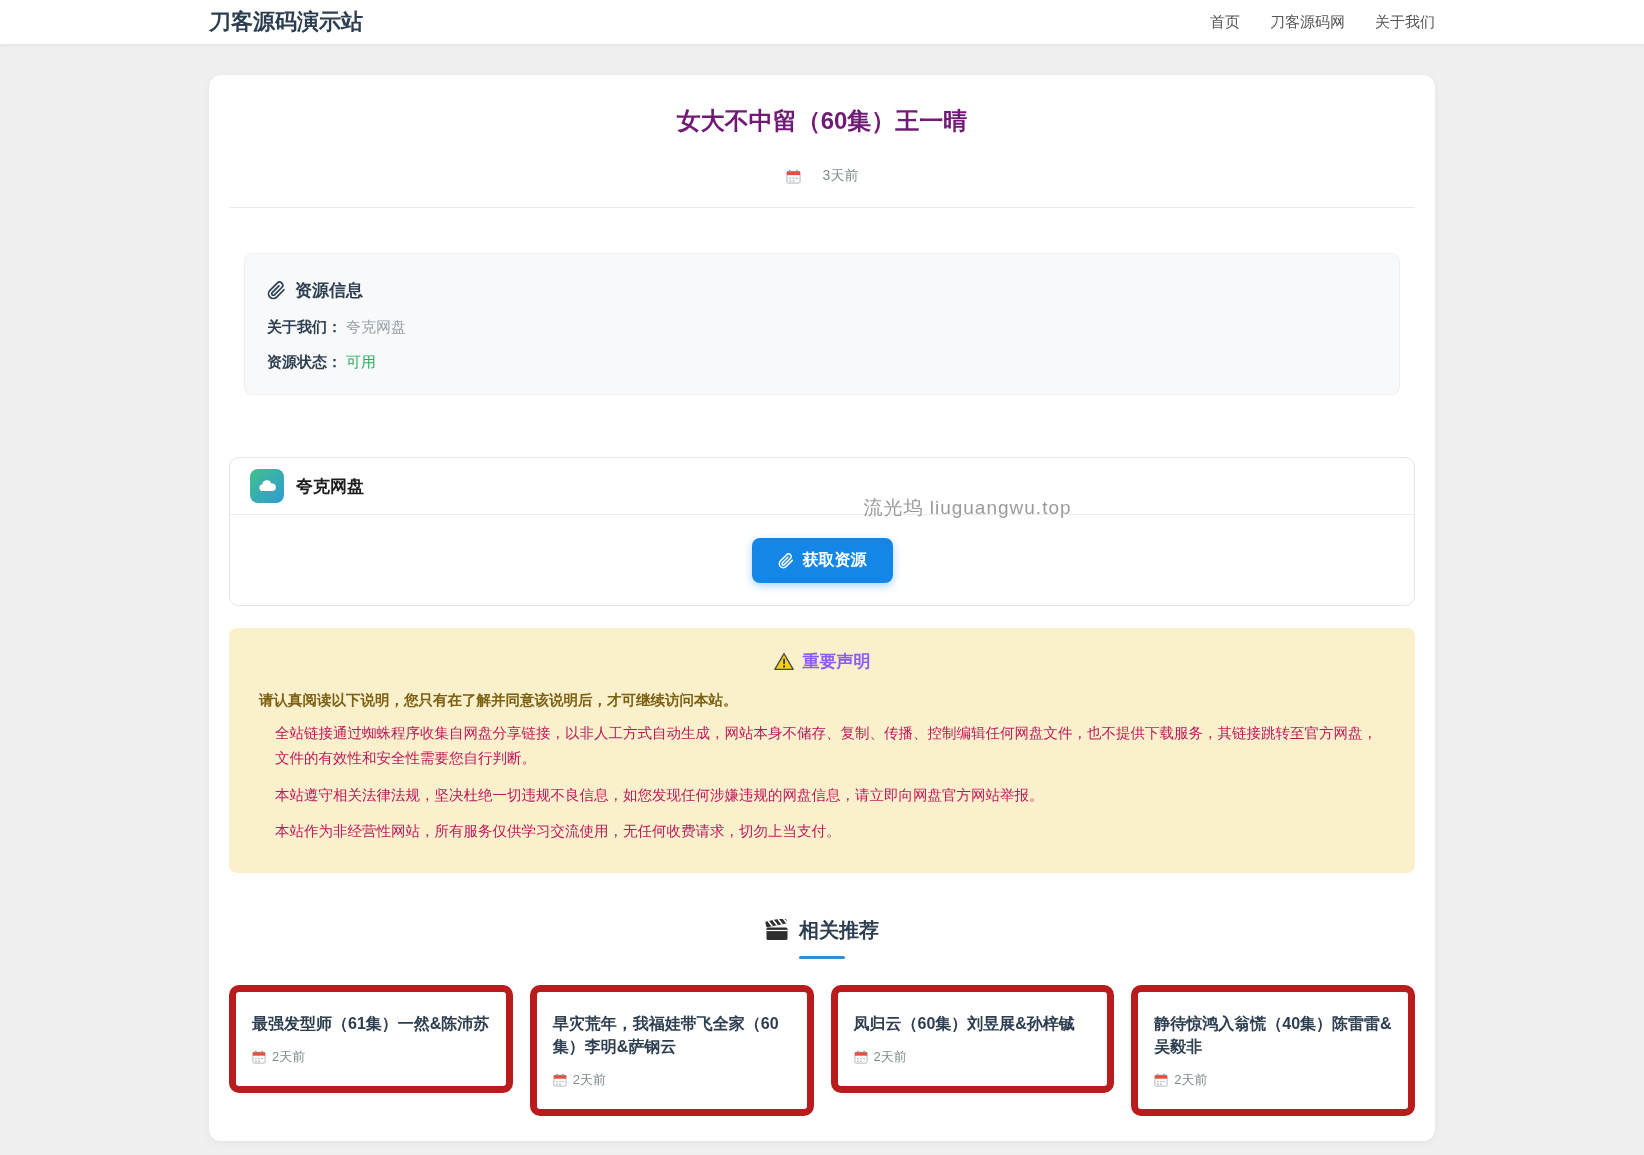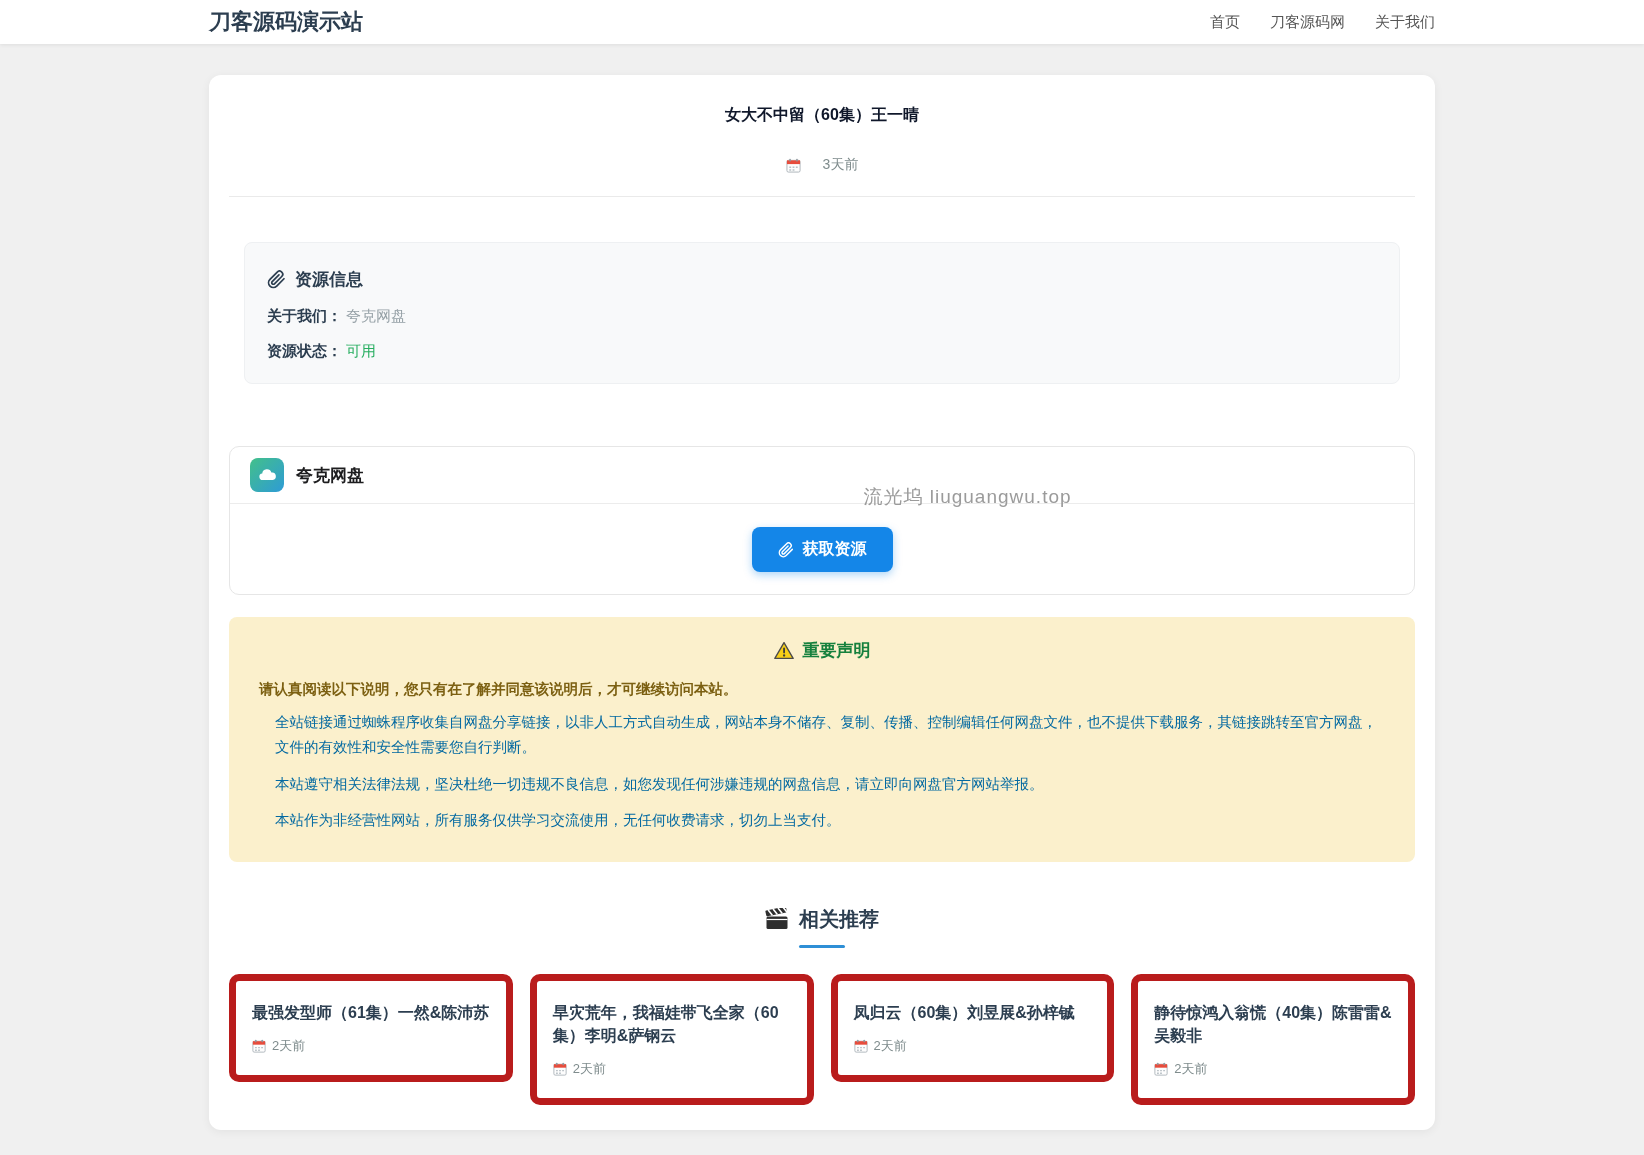--- a/index.html
+++ b/index.html
@@ -30,21 +30,21 @@
 
   
   .main-card {
     background: #fff;
     border-radius: 12px;
     box-shadow: 0 2px 10px rgba(0,0,0,0.06);
     margin-top: 31px;
     padding: 30px 20px 25px;
   }
 
-  .article-title { text-align: center; font-size: 16px; font-weight: bold; color: #0f172a; }
+  .article-title { text-align: center; font-size: 24px; font-weight: bold; color: #701a75; }
   .article-meta {
     margin-top: 30px; text-align: center; color: #7f8c8d; font-size: 14px;
     display: flex; align-items: center; justify-content: center; gap: 22px;
   }
   .header-divider { border-bottom: 1px solid #eaeaea; margin-top: 22px; }
 
   
   .resource-info {
     margin: 45px 15px 0;
     background: #f8f9fa;
@@ -99,24 +99,24 @@
 
   
   .notice {
     margin-top: 22px;
     background: #fbf0cc;
     border-radius: 8px;
     padding: 22px 30px 28px;
   }
   .notice-heading {
     display: flex; align-items: center; justify-content: center; gap: 9px;
-    font-size: 17px; font-weight: bold; color: #15803d;
+    font-size: 17px; font-weight: bold; color: #8b5cf6;
   }
   .notice-intro { margin-top: 18px; font-size: 14.5px; font-weight: bold; color: #7c6012; }
-  .notice p { margin-top: 11px; padding-left: 16px; font-size: 14.5px; line-height: 1.75; color: #0369a1; }
+  .notice p { margin-top: 11px; padding-left: 16px; font-size: 14.5px; line-height: 1.75; color: #be185d; }
 
   
   .related { margin-top: 44px; }
   .related-heading {
     display: flex; align-items: center; justify-content: center; gap: 10px;
     font-size: 20px; font-weight: bold; color: #2c3e50;
   }
   .heading-underline { width: 46px; height: 3px; background: #2e8fd6; margin: 12px auto 0; border-radius: 2px; }
   .related-grid {
     margin-top: 26px;

